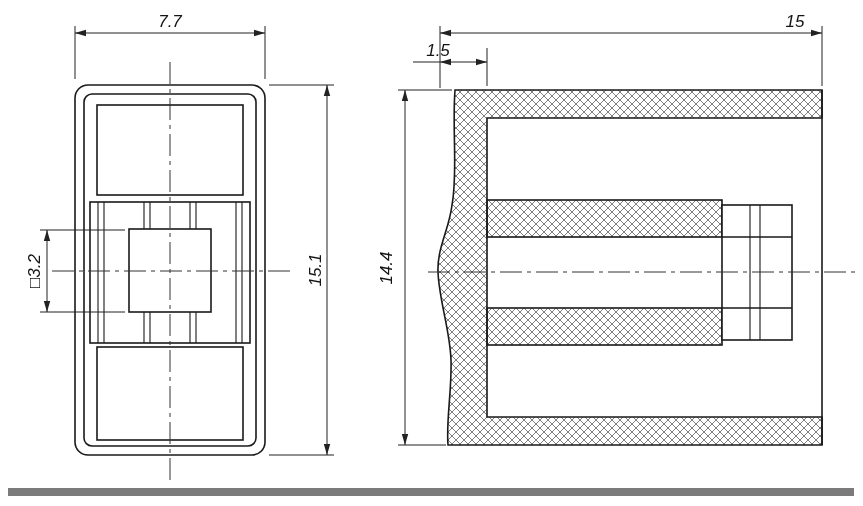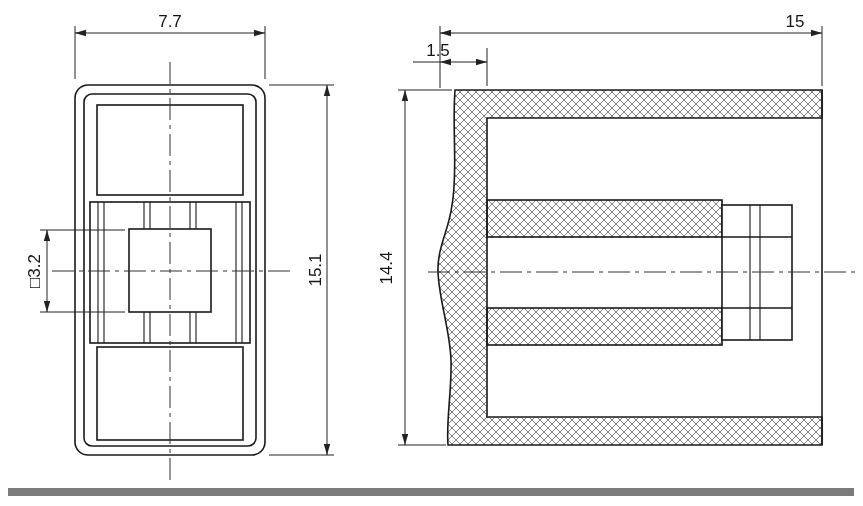--- a/index.html
+++ b/index.html
@@ -1,16 +1,16 @@
 <!DOCTYPE html>
 <html><head>
 <meta charset="utf-8">
 <style>
   html,body{margin:0;padding:0;background:#ffffff;}
-  .stage{width:863px;height:506px;position:relative;background:#fff;overflow:hidden;}
+  .stage{width:863px;height:506px;position:relative;background:#fff;overflow:hidden;font-style:italic;}
   svg{display:block;}
   .outline{fill:#ffffff;stroke:#1a1a1a;stroke-width:1.6;}
   .outline-nf{fill:none;stroke:#1a1a1a;stroke-width:1.6;}
   .outline-thin{fill:none;stroke:#1a1a1a;stroke-width:1.1;}
   .hatch{fill:url(#xhatch);stroke:#1a1a1a;stroke-width:1.6;}
   .thin{stroke:#222222;stroke-width:1;fill:none;}
   .center{stroke:#333333;stroke-width:1;fill:none;stroke-dasharray:22 5 4 5;}
   .arrow{fill:#222222;stroke:none;}
   .dimtext{font-family:"Liberation Sans",sans-serif;font-size:17px;fill:#141414;}
 </style>

